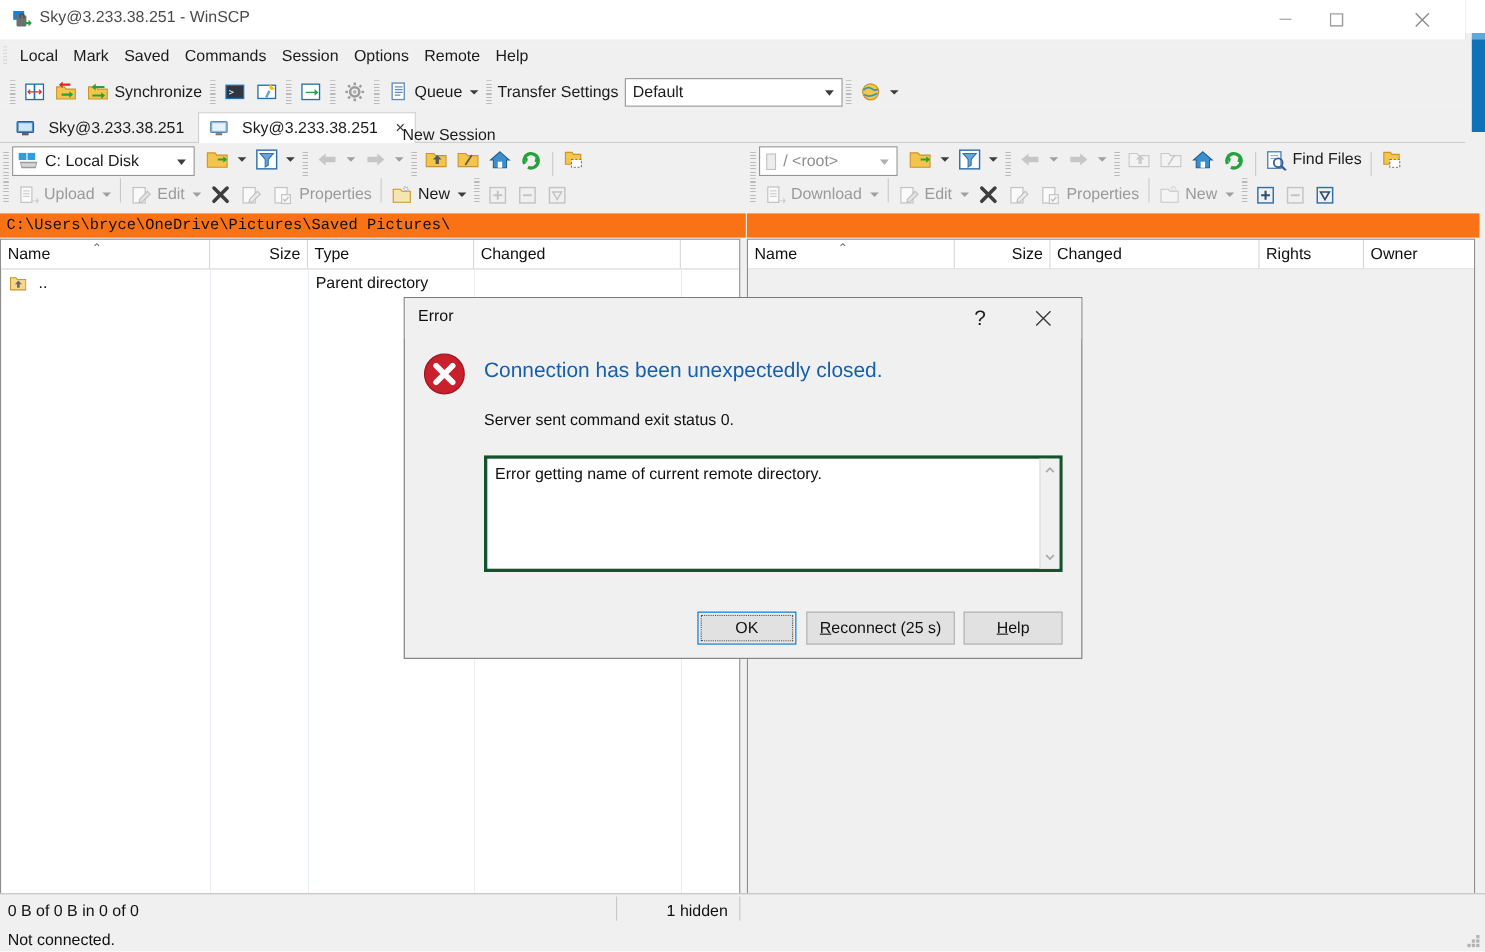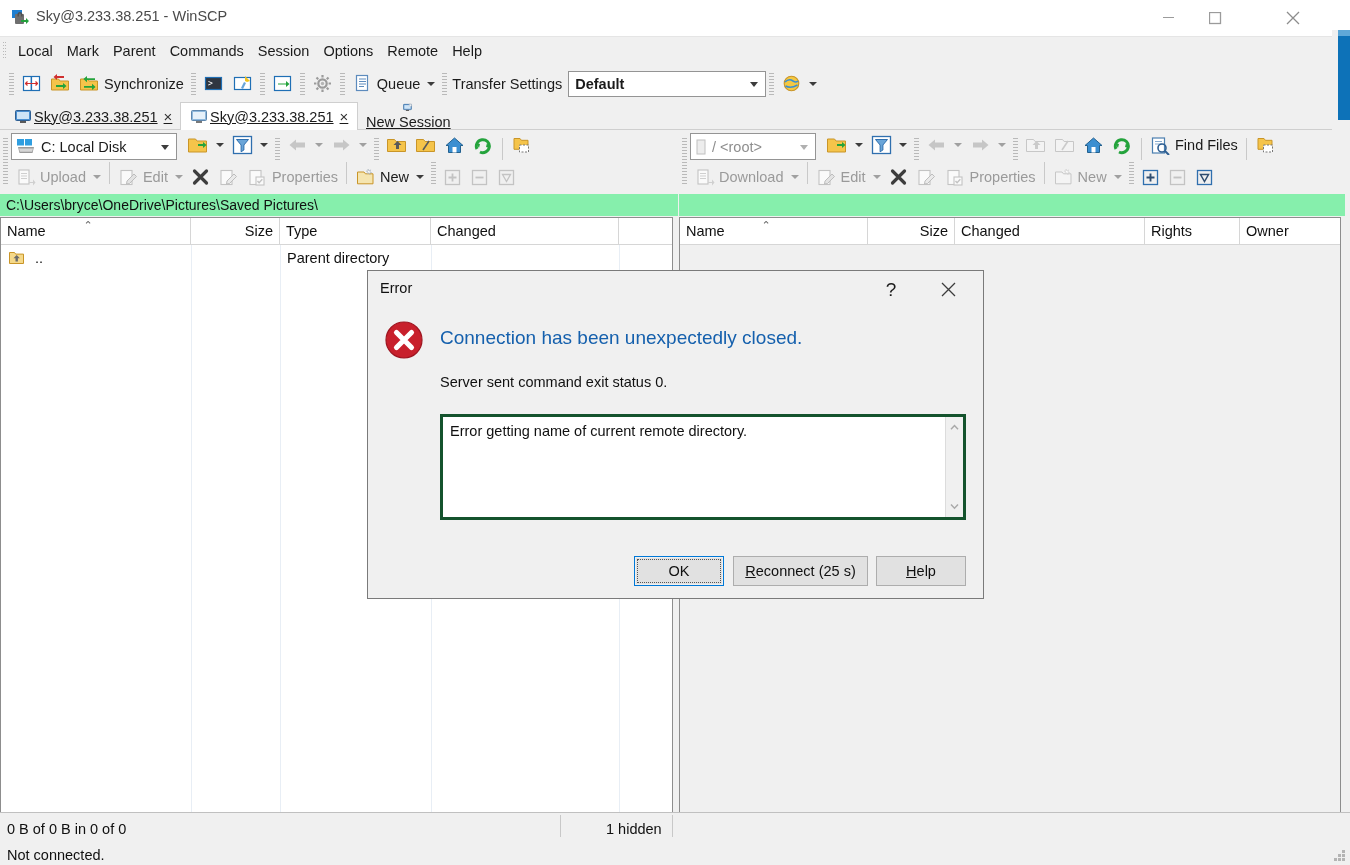--- a/index.html
+++ b/index.html
@@ -118,48 +118,48 @@
 
   
   .tabbar {
     position: absolute; left: 0; top: 101px;
     width: 1332px; height: 28px;
     background: #f0f0f0;
     border-bottom: 1px solid #cfcfcf;
   }
   .tab {
     position: absolute; top: 1px; height: 27px;
-    display: flex; align-items: center; gap: 2px;
+    display: flex; align-items: center; gap: 12px;
     padding: 0 9px;
     font-size: 14.5px; color: #1b1b1b; white-space: nowrap;
     border: 1px solid transparent;
-    text-decoration: underline;
   }
   .tab.active {
     background: #ffffff;
     border: 1px solid #cfcfcf;
     border-bottom-color: #ffffff;
   }
   .tab .tab-close { font-size: 15px; color: #333; margin-left: 4px; }
 
   
   .panel-toolbar {
     position: absolute; height: 30px; background: #f0f0f0;
     display: flex; align-items: flex-end;
   }
   .panel-toolbar2 {
     position: absolute; height: 28px; background: #f0f0f0;
     display: flex; align-items: flex-start;
   }
   .pathbar {
     position: absolute; height: 22px;
-    background: #86efac;
+    background: #f97316;
     font-size: 14px; color: #101010;
     display: flex; align-items: center; padding-left: 6px;
     white-space: nowrap;
+    font-family: Liberation Mono, monospace;
   }
   .drivecombo {
     height: 25px; border: 1px solid #949494; background: #fff;
     display: flex; align-items: center; position: relative;
     font-size: 14.5px; color: #1b1b1b; padding-left: 4px; gap:5px;
   }
   .drivecombo.dim { color:#8e8e8e; }
   .drivecombo .cb-arrow {
     position: absolute; right: 7px; top: 50%; margin-top: -2px;
     width: 0; height: 0; border-left: 4px solid transparent; border-right: 4px solid transparent; border-top: 5px solid #3c3c3c;
@@ -348,21 +348,21 @@
             <rect x="2" y="6" width="1" height="1"></rect>
             <rect x="2" y="9" width="1" height="1"></rect>
             <rect x="2" y="12" width="1" height="1"></rect>
             <rect x="2" y="15" width="1" height="1"></rect>
           </g>
       </svg>
     </div>
     <div class="menu-items">
       <div class="menu-item">Local</div>
       <div class="menu-item">Mark</div>
-      <div class="menu-item">Parent</div>
+      <div class="menu-item">Saved</div>
       <div class="menu-item">Commands</div>
       <div class="menu-item">Session</div>
       <div class="menu-item">Options</div>
       <div class="menu-item">Remote</div>
       <div class="menu-item">Help</div>
     </div>
   </div>
 
   <div class="toolbar-main">
     <div class="tbrow" style="left:6px;">
@@ -441,21 +441,21 @@
             </g>
         </svg>
         <span>Queue</span>
         <span class="caret"></span>
       </div>
 
       <div class="tb-grip"></div>
 
       <div class="transfer-label">Transfer Settings</div>
 
-      <div class="combo" style="width:190px;font-weight:bold;">
+      <div class="combo" style="width:190px;">
         <span>Default</span>
         <span class="cb-arrow"></span>
       </div>
 
       <div class="tb-grip"></div>
 
       <div class="tbtn">
         <svg class="ico" width="21" height="21" viewBox="0 0 21 21">
           <circle cx="10.5" cy="10.5" r="7.3" fill="#f4c842" stroke="#c99528" stroke-width="1.1"></circle>
           <path d="M4 9 q4 -4 8 -1 q3 2 5 0" stroke="#3b8fd1" stroke-width="1.6" fill="none"></path>

